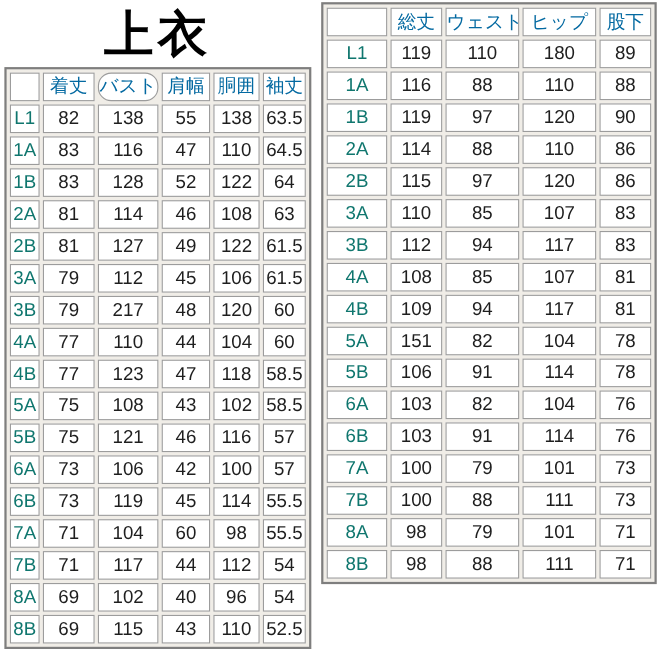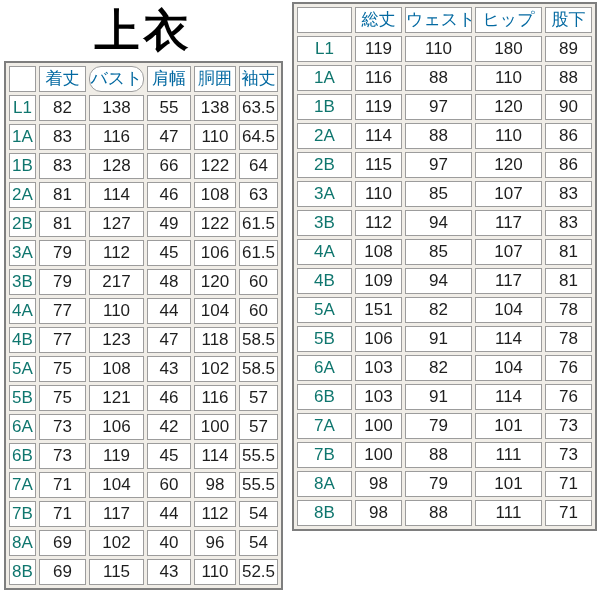--- a/index.html
+++ b/index.html
@@ -103,21 +103,21 @@
             <td class="value">83</td>
             <td class="value">116</td>
             <td class="value">47</td>
             <td class="value">110</td>
             <td class="value">64.5</td>
           </tr>
           <tr>
             <td class="row-label">1B</td>
             <td class="value">83</td>
             <td class="value">128</td>
-            <td class="value">66</td>
+            <td class="value">52</td>
             <td class="value">122</td>
             <td class="value">64</td>
           </tr>
           <tr>
             <td class="row-label">2A</td>
             <td class="value">81</td>
             <td class="value">114</td>
             <td class="value">46</td>
             <td class="value">108</td>
             <td class="value">63</td>

